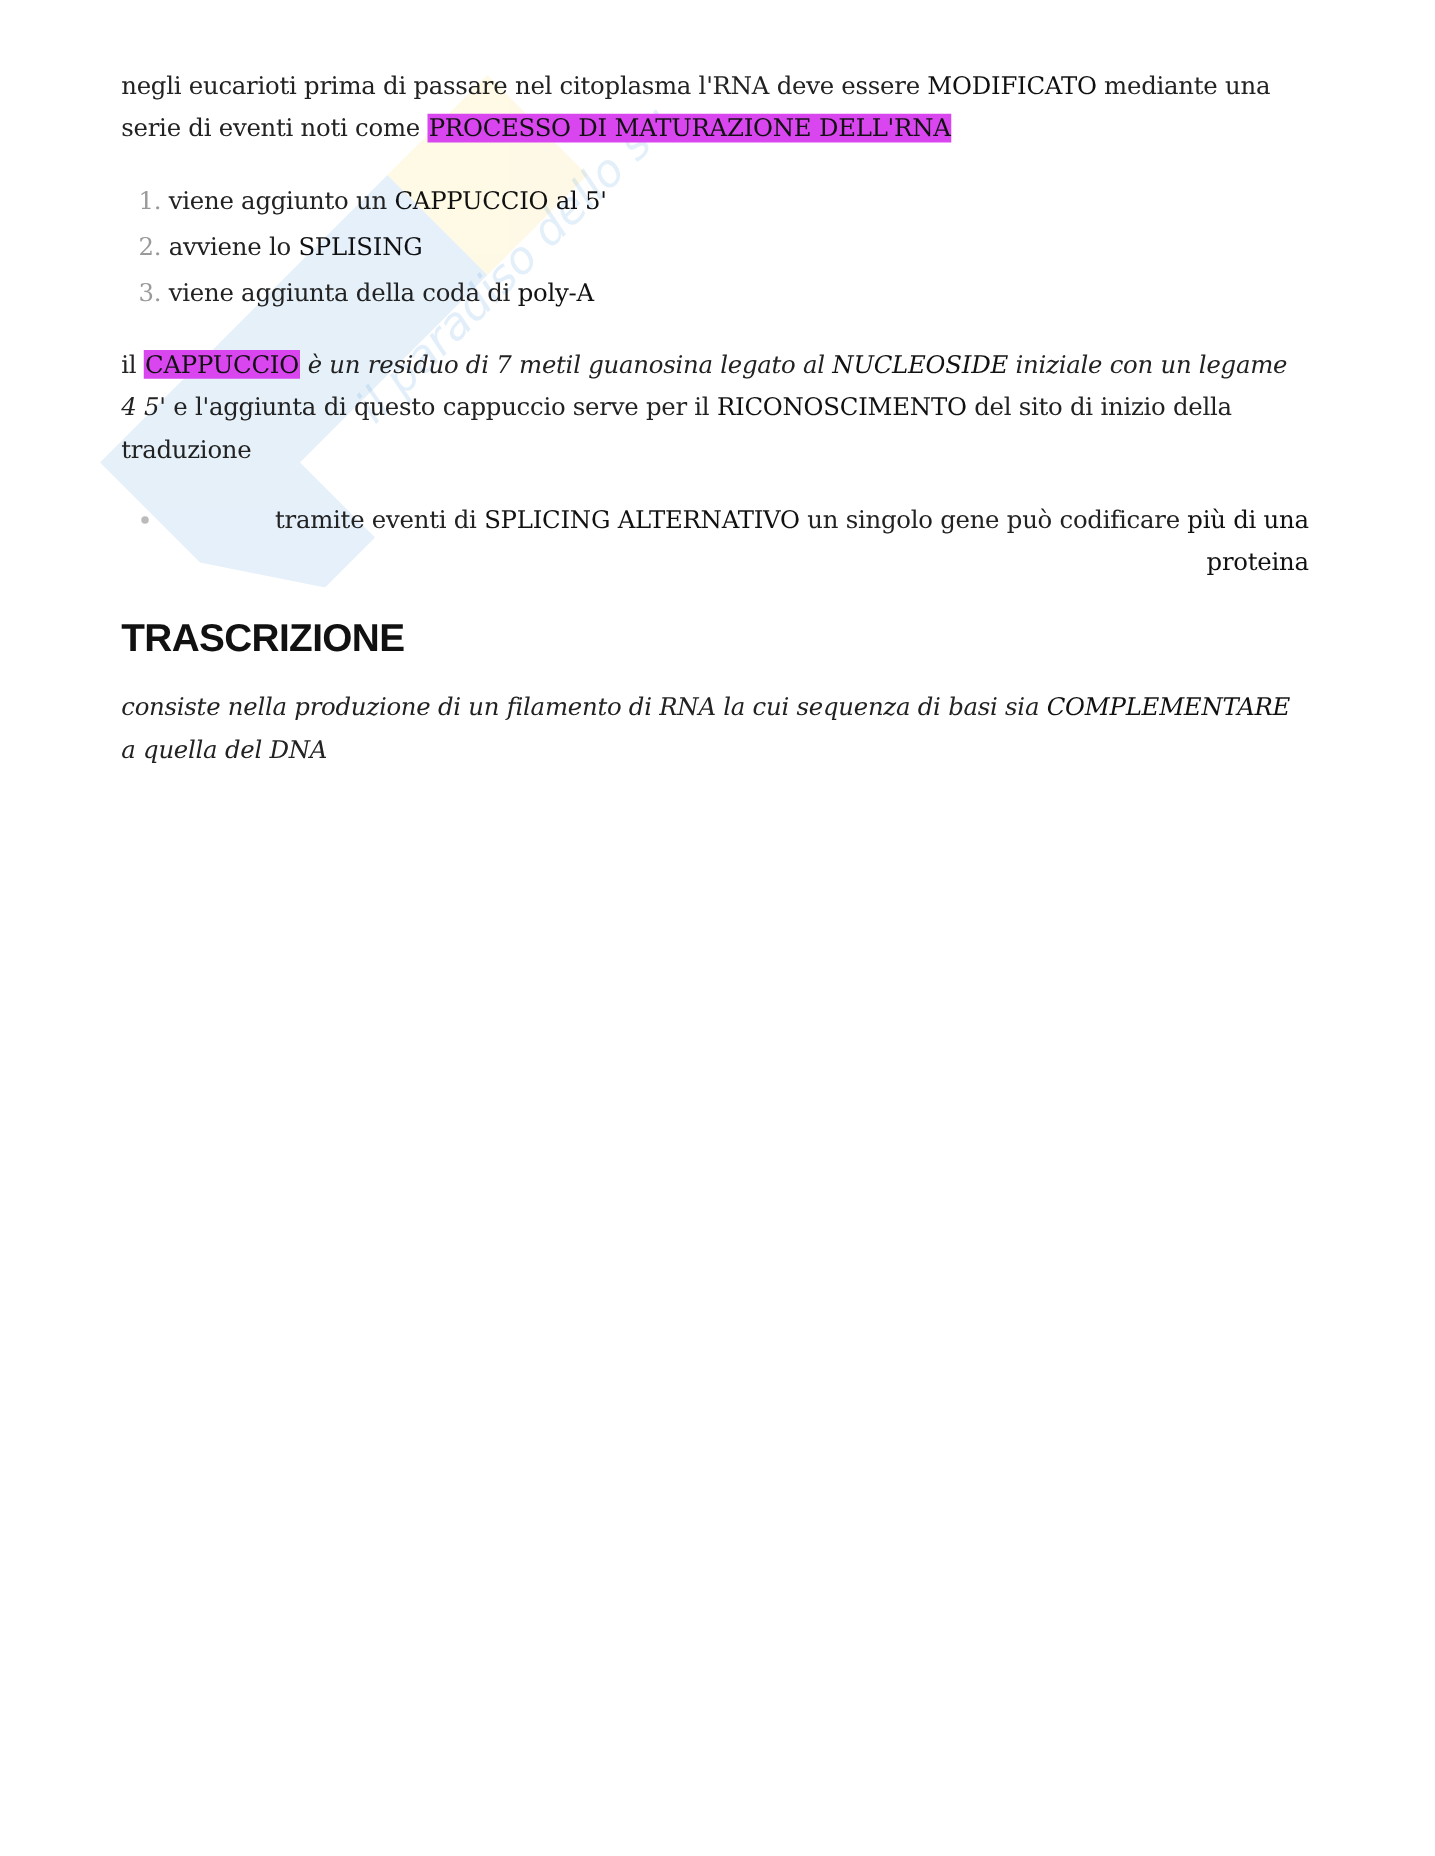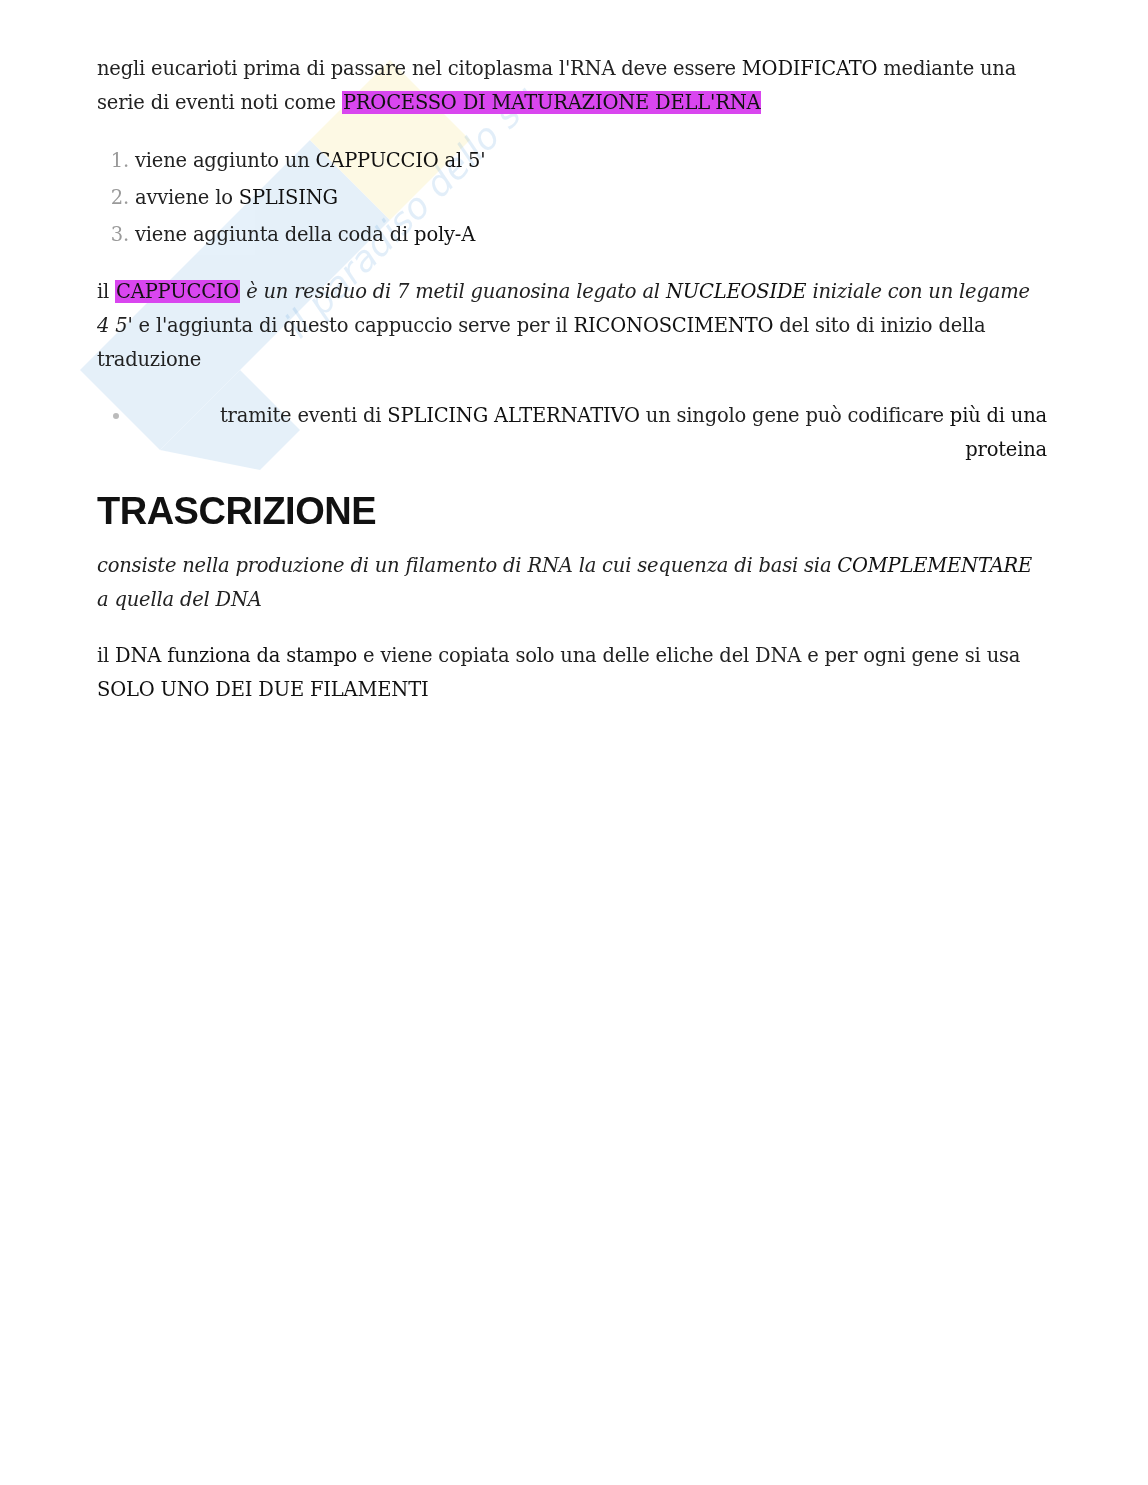--- a/index.html
+++ b/index.html
@@ -24,21 +24,21 @@
   ol li { line-height: 37px; }
   ol li::marker { color: #9a9a9a; }
   ul { list-style: none; }
   ul li { position: relative; line-height: 34px; text-align: right; }
   ul li::before {
     content: ""; position: absolute; left: -22px; top: 14px;
     width: 6px; height: 6px; border-radius: 50%; background: #bbbbbb;
   }
   h2 {
     font-family: "Liberation Sans", "DejaVu Sans", sans-serif;
-    font-size: 38px; font-weight: bold; margin: 10px 0 16px 0; color: #111111;
+    font-size: 31px; font-weight: bold; margin: 10px 0 16px 0; color: #111111;
     letter-spacing: -0.5px; line-height: 44px;
   }
 </style>
 </head>
 <body>
 
 <svg class="watermark" viewBox="0 0 470 430">
   <g opacity="0.13">
     <polygon points="20,330 250,100 330,180 100,410" fill="#3d8fd6"></polygon>
     <polygon points="250,100 330,20 410,100 330,180" fill="#f5d43a"></polygon>
@@ -69,18 +69,15 @@
   </ul>
 
 
 
   <h2>TRASCRIZIONE</h2>
 
   <p>
     <i>consiste nella produzione di un filamento di RNA la cui sequenza di basi sia </i><i><b>COMPLEMENTARE</b></i><i> a quella del DNA</i>
   </p>
 
-  <p>
-    <span>il </span><b>DNA funziona da stampo</b><span> e viene copiata solo una delle eliche del DNA e per ogni gene si usa </span><b>SOLO UNO DEI DUE FILAMENTI</b>
-  </p>
 
 
 </div>
 
 </body></html>

